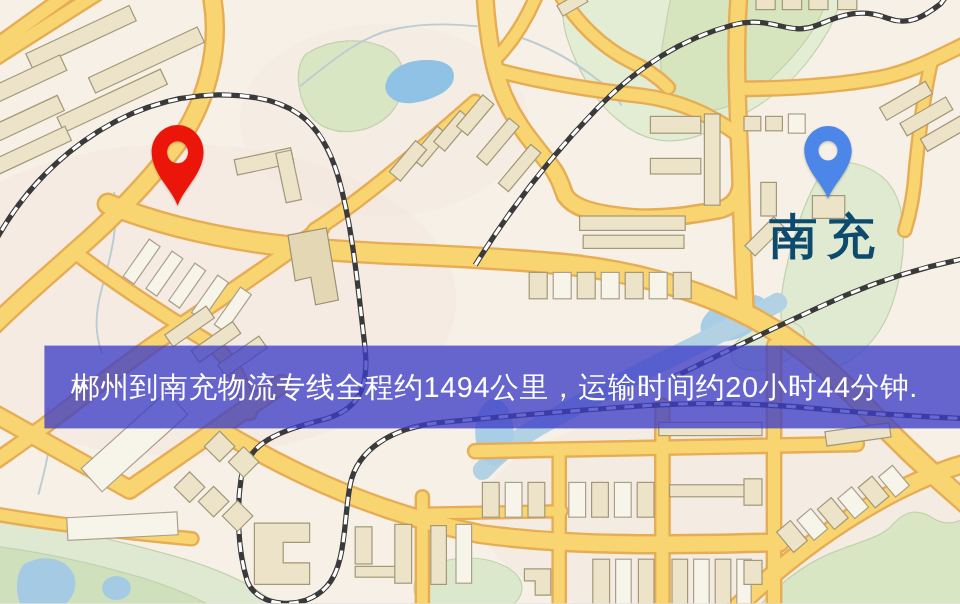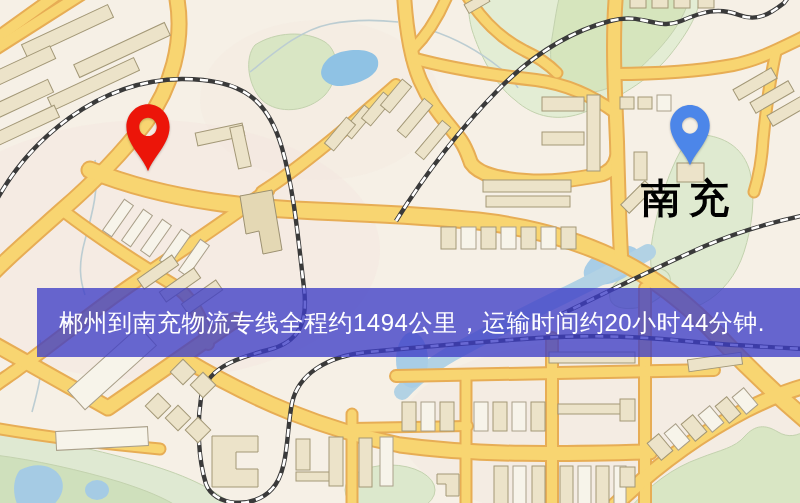--- a/index.html
+++ b/index.html
@@ -264,19 +264,19 @@
     <svg viewBox="0 0 40 58" preserveAspectRatio="none" xmlns="http://www.w3.org/2000/svg">
       <path class="pin-path" fill-rule="evenodd" fill="#ec1509" d="M20,1 C9.6,1 1.2,9.4 1.2,19.8 C1.2,27.6 5.8,35 10.9,41.9 C14.9,47.3 18.2,52 20,56.5 C21.8,52 25.1,47.3 29.1,41.9 C34.2,35 38.8,27.6 38.8,19.8 C38.8,9.4 30.4,1 20,1 Z M20,12.2 C24.2,12.2 27.6,15.6 27.6,19.8 C27.6,24 24.2,27.4 20,27.4 C15.8,27.4 12.4,24 12.4,19.8 C12.4,15.6 15.8,12.2 20,12.2 Z"></path>
     </svg>
   </div>
 
   <div class="marker" style="left: 669px; top: 104px; width: 42px; height: 63px;">
     <svg viewBox="0 0 40 58" preserveAspectRatio="none" xmlns="http://www.w3.org/2000/svg">
       <path class="pin-path" fill-rule="evenodd" fill="#4c86e9" d="M20,1 C9.6,1 1.2,9.4 1.2,19.8 C1.2,27.6 5.8,35 10.9,41.9 C14.9,47.3 18.2,52 20,56.5 C21.8,52 25.1,47.3 29.1,41.9 C34.2,35 38.8,27.6 38.8,19.8 C38.8,9.4 30.4,1 20,1 Z M20,12.2 C24.2,12.2 27.6,15.6 27.6,19.8 C27.6,24 24.2,27.4 20,27.4 C15.8,27.4 12.4,24 12.4,19.8 C12.4,15.6 15.8,12.2 20,12.2 Z"></path>
     </svg>
   </div>
-  <div class="city-label" style="left: 689px; top: 178px; color: #000000;">南充</div>
+  <div class="city-label" style="left: 689px; top: 178px; color: #0c4a6e;">南充</div>
 
   <div class="banner" style="top: 288px; height: 69px; background: rgba(62, 62, 198, 0.78); color: rgb(255, 255, 255); font-size: 24px;">
     <span>郴州到南充物流专线全程约1494公里，运输时间约20小时44分钟.</span>
   </div>
 
 </div>
 
 </body></html>

